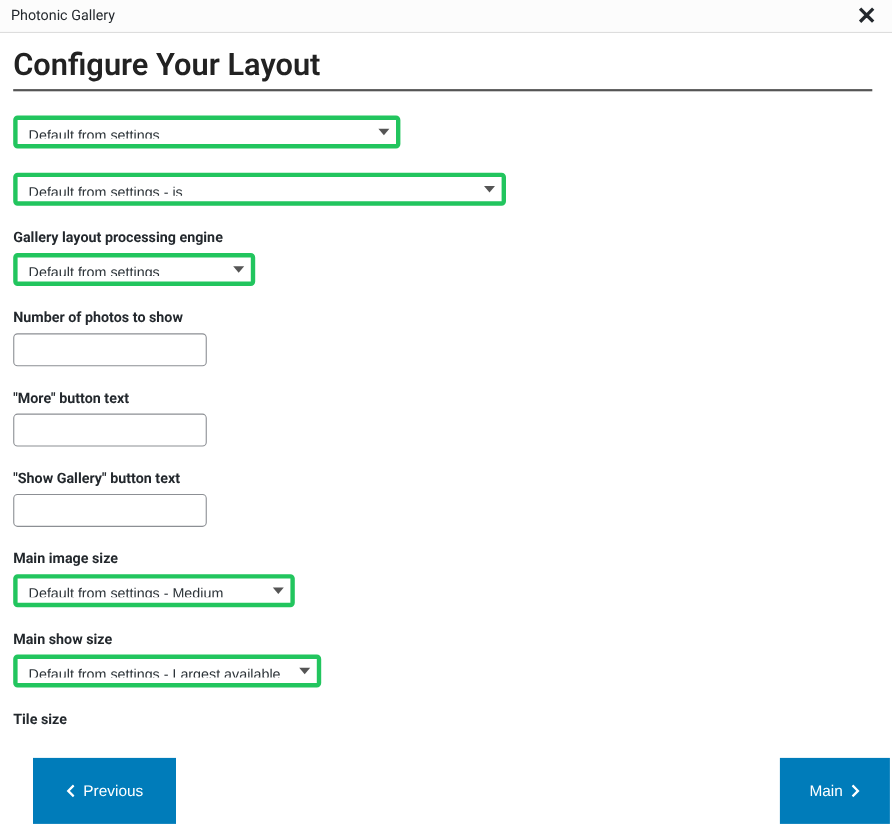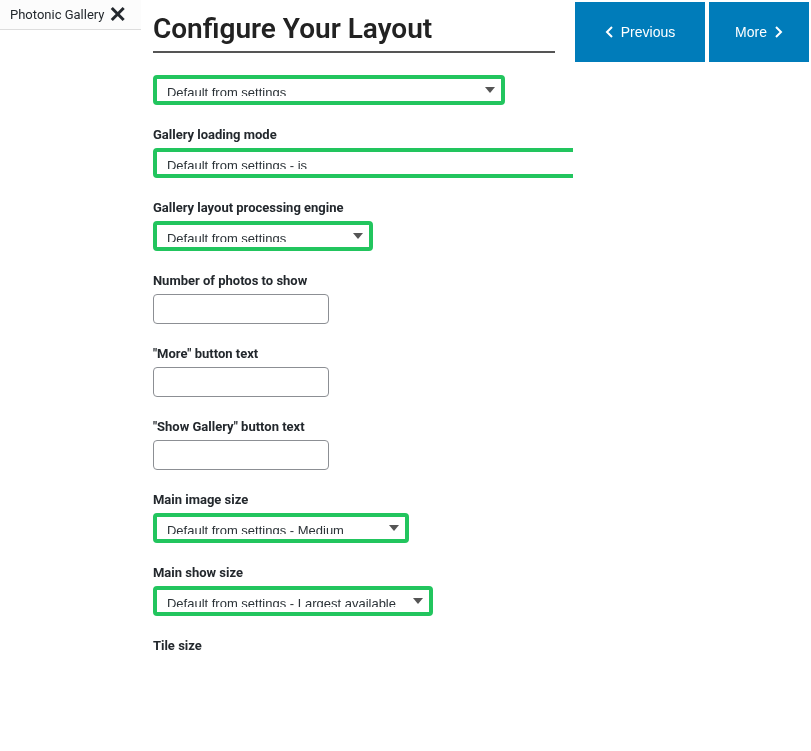--- a/index.html
+++ b/index.html
@@ -10,21 +10,21 @@
     color: #23282d;
     background: #fff;
     width: 811px;
     height: 751px;
     overflow: hidden;
   }
   .modal {
     width: 811px;
     height: 751px;
     display: flex;
-    flex-direction: row;
+    flex-direction: column;
     position: relative;
   }
   .modal-header {
     display: flex;
     align-items: center;
     justify-content: space-between;
     padding: 6px 10px 6px 10px;
     border-bottom: 1px solid #ddd;
     background: #fcfcfc;
     height: 30px;
@@ -109,20 +109,21 @@
     height: 30px;
     width: 176px;
   }
   .footer {
     height: 64px;
     border-top: 0px solid #ddd;
     display: flex;
     justify-content: space-between;
     align-items: stretch;
     background: #fff;
+    margin-left: 28px;
   }
   .nav-btn {
     background: #007cba;
     color: #fff;
     border: none;
     font-size: 14px;
     font-weight: 400;
     display: flex;
     align-items: center;
     justify-content: center;
@@ -164,21 +165,20 @@
 
       <div class="field">
         <span class="select-wrap">
           <select style="width:352px">
             <option>Default from settings</option>
           </select>
         </span>
       </div>
 
       <div class="field">
-        <label class="field-label">Gallery loading mode</label>
         <span class="select-wrap">
           <select style="width: 448px;">
             <option>Default from settings - js</option>
           </select>
         </span>
       </div>
 
       <div class="field">
         <label class="field-label">Gallery layout processing engine</label>
         <span class="select-wrap">
@@ -232,21 +232,21 @@
   <div class="footer">
     <button class="nav-btn prev">
       <span class="chev">
         <svg width="8" height="12" viewBox="0 0 8 12">
             <path d="M7 1 L2 6 L7 11" stroke="#fff" stroke-width="2" fill="none"></path>
           </svg>
       </span>
       <span>Previous</span>
     </button>
     <button class="nav-btn next">
-      <span>More</span>
+      <span>Main</span>
       <span class="chev">
         <svg width="8" height="12" viewBox="0 0 8 12">
             <path d="M1 1 L6 6 L1 11" stroke="#fff" stroke-width="2" fill="none"></path>
           </svg>
       </span>
     </button>
   </div>
 </div>
 
 </body></html>

